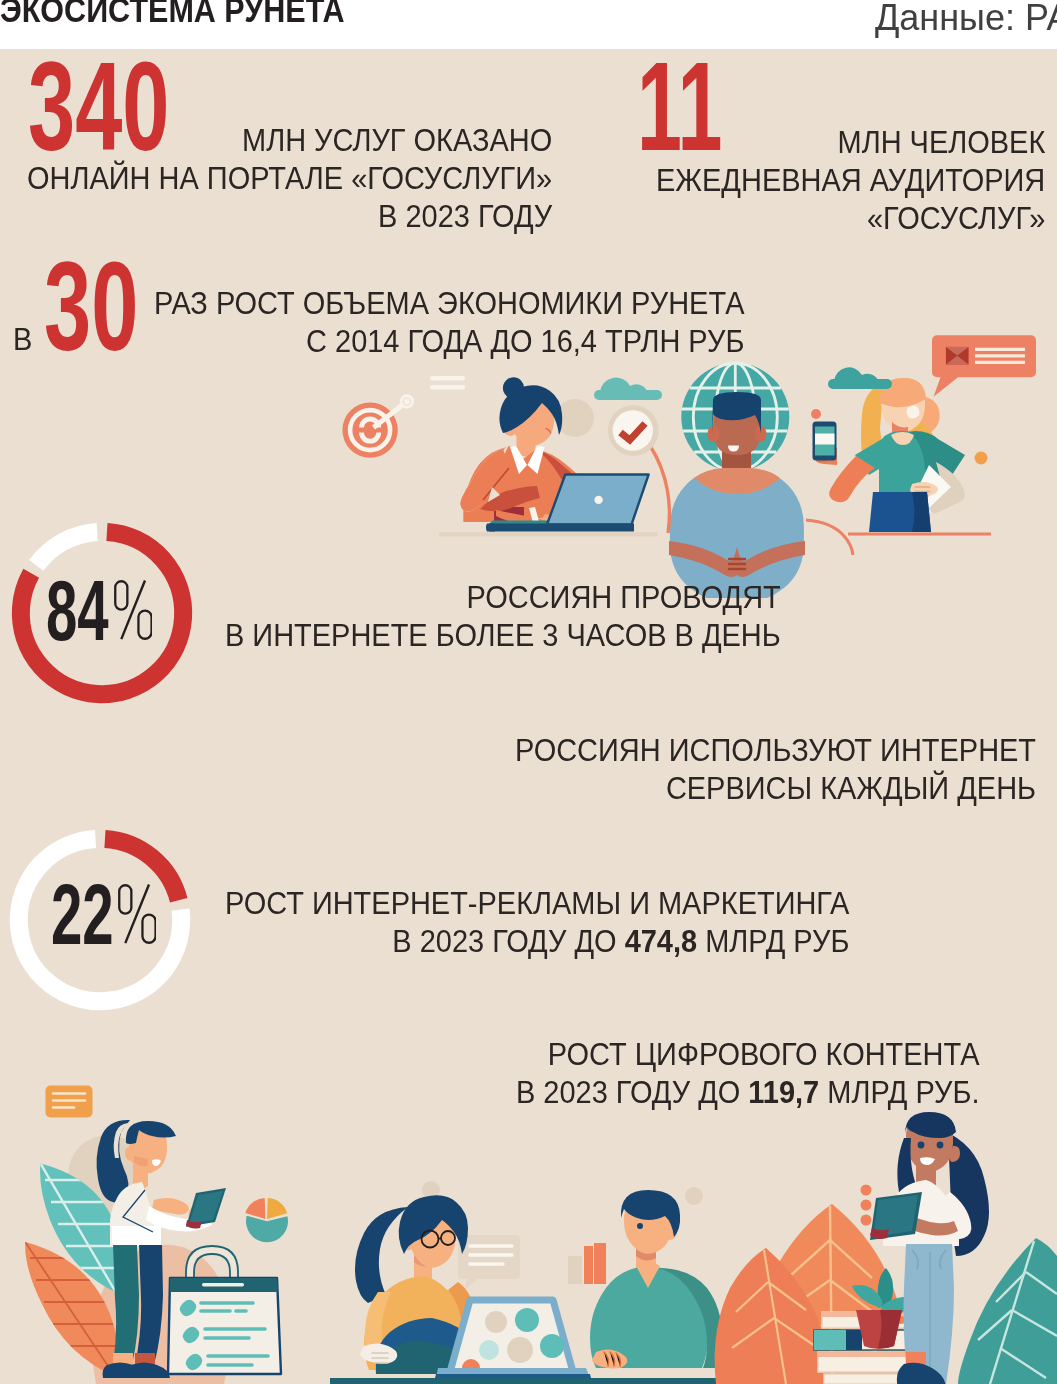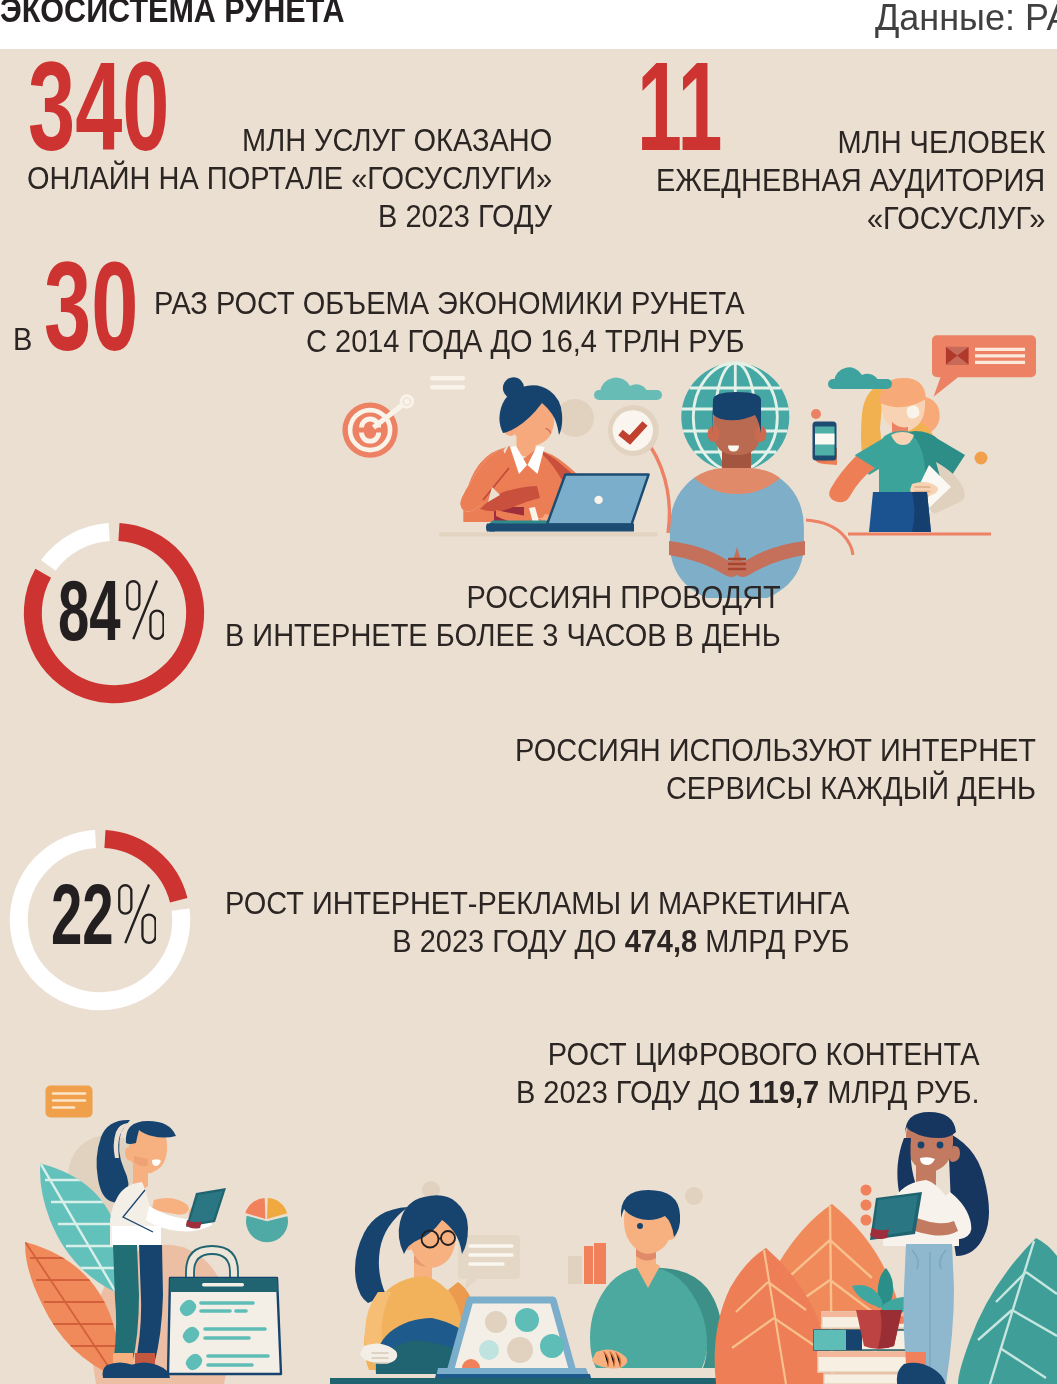--- a/index.html
+++ b/index.html
@@ -46,21 +46,21 @@
   .dpct { position:absolute; width:38.1px; height:59.9px; }
   .dpct svg { width:100%; height:100%; display:block; }
   .dpct .pc { fill:none; stroke:#231F20; stroke-width:2.3; }
   .dpct .pl { stroke:#231F20; stroke-width:2.4; stroke-linecap:butt; }
   .sr-only { position:absolute; width:1px; height:1px; overflow:hidden; clip:rect(0 0 0 0); white-space:nowrap; }
   .dtext { position:absolute; color:#2B2523; font-family:"Liberation Sans", sans-serif; white-space:nowrap;
            transform:scaleX(0.905); transform-origin:left top; }
   .tl { font-size:32px; line-height:38px; }
   .tl b { font-weight:bold; }
   .donut { width:198px; height:198px; }
-  #d0 { left:15px;   top:465.4px; }
+  #d0 { left:3px;   top:465.4px; }
   #d1 { left:294.75px; top:619.15px; }
   #d2 { left:1px;     top:772.05px;padding-left:36px; }
   #d3 { left:296.05px; top:927.95px; }
   #d0 .dval { left:42.8px;  top:53.2px; }
   #d0 .dpct { left:111.0px; top:65.8px; }
   #d1 .dval { left:49.55px; top:53.75px; }
   #d1 .dpct { left:116.85px; top:66.75px; }
   #d2 .dval { left:49.6px;  top:50.95px; }
   #d2 .dpct { left:117.1px; top:62.95px; }
   #d3 .dval { left:48.95px; top:50.35px; }

